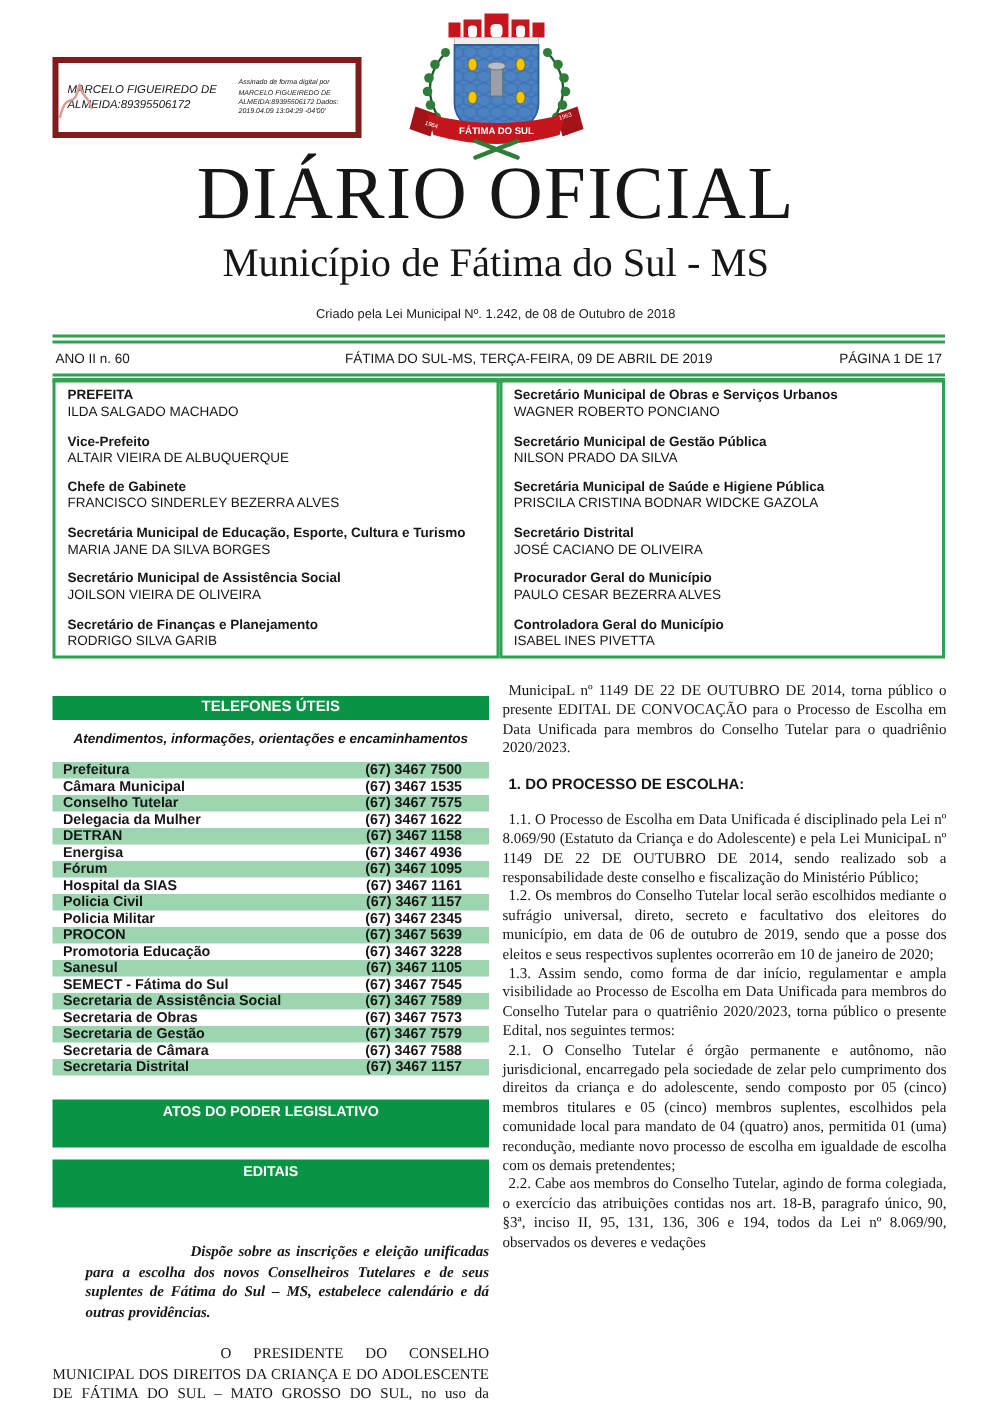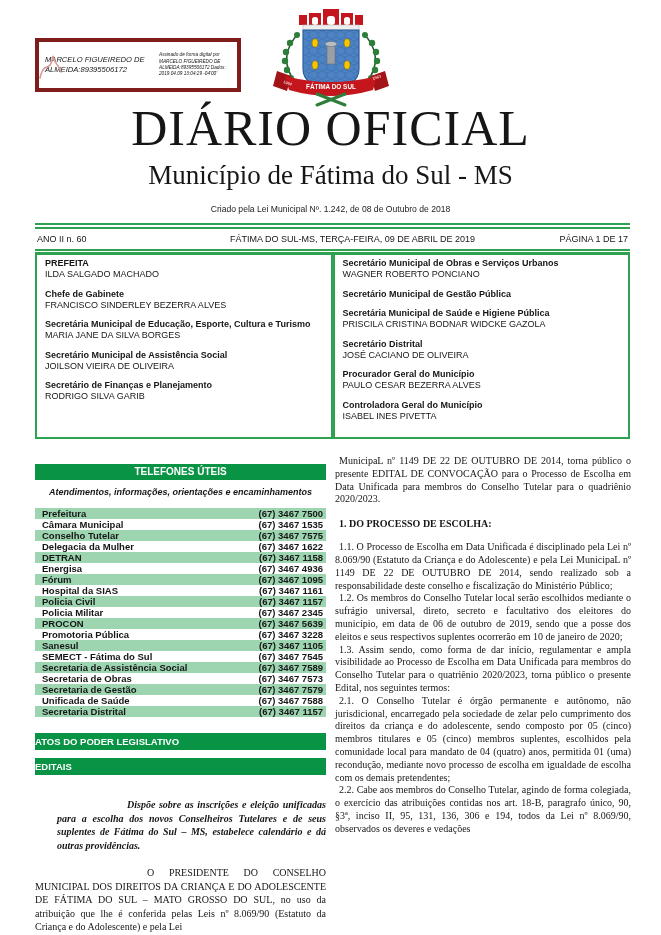--- a/index.html
+++ b/index.html
@@ -43,36 +43,36 @@
   
   .col-left{position:absolute;left:35px;top:464px;width:291px;}
   .col-right{position:absolute;left:335px;top:455px;width:296px;}
 
   .green-bar{background:var(--bar-green);color:#fff;font-weight:bold;text-align:center;
              font-size:10px;height:16px;line-height:16px;}
   .phones-subtitle{font-weight:bold;font-style:italic;font-size:9px;text-align:center;
                    margin:7px 0 0;}
   .phone-table{margin-top:11px;}
   .phone-row{display:flex;justify-content:space-between;font-weight:bold;font-size:9.5px;
-             height:11px;line-height:11px;padding:0 3px 0 7px;}
+             height:11px;line-height:11px;padding:0 18px 0 7px;}
   .phone-row.green{background:var(--row-green);}
 
-  .section-bar{background:var(--bar-green);color:#fff;font-weight:bold;text-align:left;
-               font-size:9.5px;height:17px;line-height:17px;}
+  .section-bar{background:var(--bar-green);color:#fff;font-weight:bold;text-align:center;
+               font-size:9.5px;height:32px;line-height:17px;}
   .bar-atos{margin-top:16px;}
   .bar-editais{margin-top:8px;}
   .ementa{font-family:"Liberation Serif",serif;font-weight:bold;font-style:italic;
           font-size:10px;line-height:13.5px;text-align:justify;
           margin:23px 0 0 22px;text-indent:70px;}
   .opening{font-family:"Liberation Serif",serif;font-size:10px;line-height:13.5px;
            text-align:justify;margin-top:14px;text-indent:112px;}
 
   .art-p{font-family:"Liberation Serif",serif;font-size:10px;line-height:12.8px;
          text-align:justify;text-indent:4px;margin:0;}
-  .art-h{font-family:Liberation Serif, serif;font-size:10px;font-weight:bold;
+  .art-h{font-family:Liberation Sans, sans-serif;font-size:10px;font-weight:bold;
          margin:12px 0;text-indent:4px;}
 </style>
 </head>
 <body>
 
 <div class="page">
 
   <div class="sig-box">
     <div class="sig-name">MARCELO FIGUEIREDO DE ALMEIDA:89395506172</div>
     <div class="sig-detail">Assinado de forma digital por MARCELO FIGUEIREDO DE ALMEIDA:89395506172 Dados: 2019.04.09 13:04:29 -04'00'</div>
@@ -164,20 +164,24 @@
     <div class="dline"></div>
   </div>
 
   <div class="officials">
     <div class="off-col">
   <div class="off-entry">
     <div class="off-title">PREFEITA</div>
     <div class="off-name">ILDA SALGADO MACHADO</div>
   </div>
 
+  <div class="off-entry">
+    <div class="off-title">Vice-Prefeito</div>
+    <div class="off-name">ALTAIR VIEIRA DE ALBUQUERQUE</div>
+  </div>
 
   <div class="off-entry">
     <div class="off-title">Chefe de Gabinete</div>
     <div class="off-name">FRANCISCO SINDERLEY BEZERRA ALVES</div>
   </div>
 
   <div class="off-entry">
     <div class="off-title">Secretária Municipal de Educação, Esporte, Cultura e Turismo</div>
     <div class="off-name">MARIA JANE DA SILVA BORGES</div>
   </div>
@@ -193,20 +197,21 @@
   </div>
 </div>
     <div class="off-col">
   <div class="off-entry">
     <div class="off-title">Secretário Municipal de Obras e Serviços Urbanos</div>
     <div class="off-name">WAGNER ROBERTO PONCIANO</div>
   </div>
 
   <div class="off-entry">
     <div class="off-title">Secretário Municipal de Gestão Pública</div>
+    <div class="off-name">NILSON PRADO DA SILVA</div>
   </div>
 
   <div class="off-entry">
     <div class="off-title">Secretária Municipal de Saúde e Higiene Pública</div>
     <div class="off-name">PRISCILA CRISTINA BODNAR WIDCKE GAZOLA</div>
   </div>
 
   <div class="off-entry">
     <div class="off-title">Secretário Distrital</div>
     <div class="off-name">JOSÉ CACIANO DE OLIVEIRA</div>
@@ -277,21 +282,21 @@
     <span class="phone-name">Policia Militar</span>
     <span class="phone-number">(67) 3467 2345</span>
   </div>
 
   <div class="phone-row green">
     <span class="phone-name">PROCON</span>
     <span class="phone-number">(67) 3467 5639</span>
   </div>
 
   <div class="phone-row">
-    <span class="phone-name">Promotoria Pública</span>
+    <span class="phone-name">Promotoria Educação</span>
     <span class="phone-number">(67) 3467 3228</span>
   </div>
 
   <div class="phone-row green">
     <span class="phone-name">Sanesul</span>
     <span class="phone-number">(67) 3467 1105</span>
   </div>
 
   <div class="phone-row">
     <span class="phone-name">SEMECT - Fátima do Sul</span>
@@ -307,21 +312,21 @@
     <span class="phone-name">Secretaria de Obras</span>
     <span class="phone-number">(67) 3467 7573</span>
   </div>
 
   <div class="phone-row green">
     <span class="phone-name">Secretaria de Gestão</span>
     <span class="phone-number">(67) 3467 7579</span>
   </div>
 
   <div class="phone-row">
-    <span class="phone-name">Unificada de Saúde</span>
+    <span class="phone-name">Secretaria de Câmara</span>
     <span class="phone-number">(67) 3467 7588</span>
   </div>
 
   <div class="phone-row green">
     <span class="phone-name">Secretaria Distrital</span>
     <span class="phone-number">(67) 3467 1157</span>
   </div>
 </div>
 
     <div class="section-bar bar-atos">ATOS DO PODER LEGISLATIVO</div>

